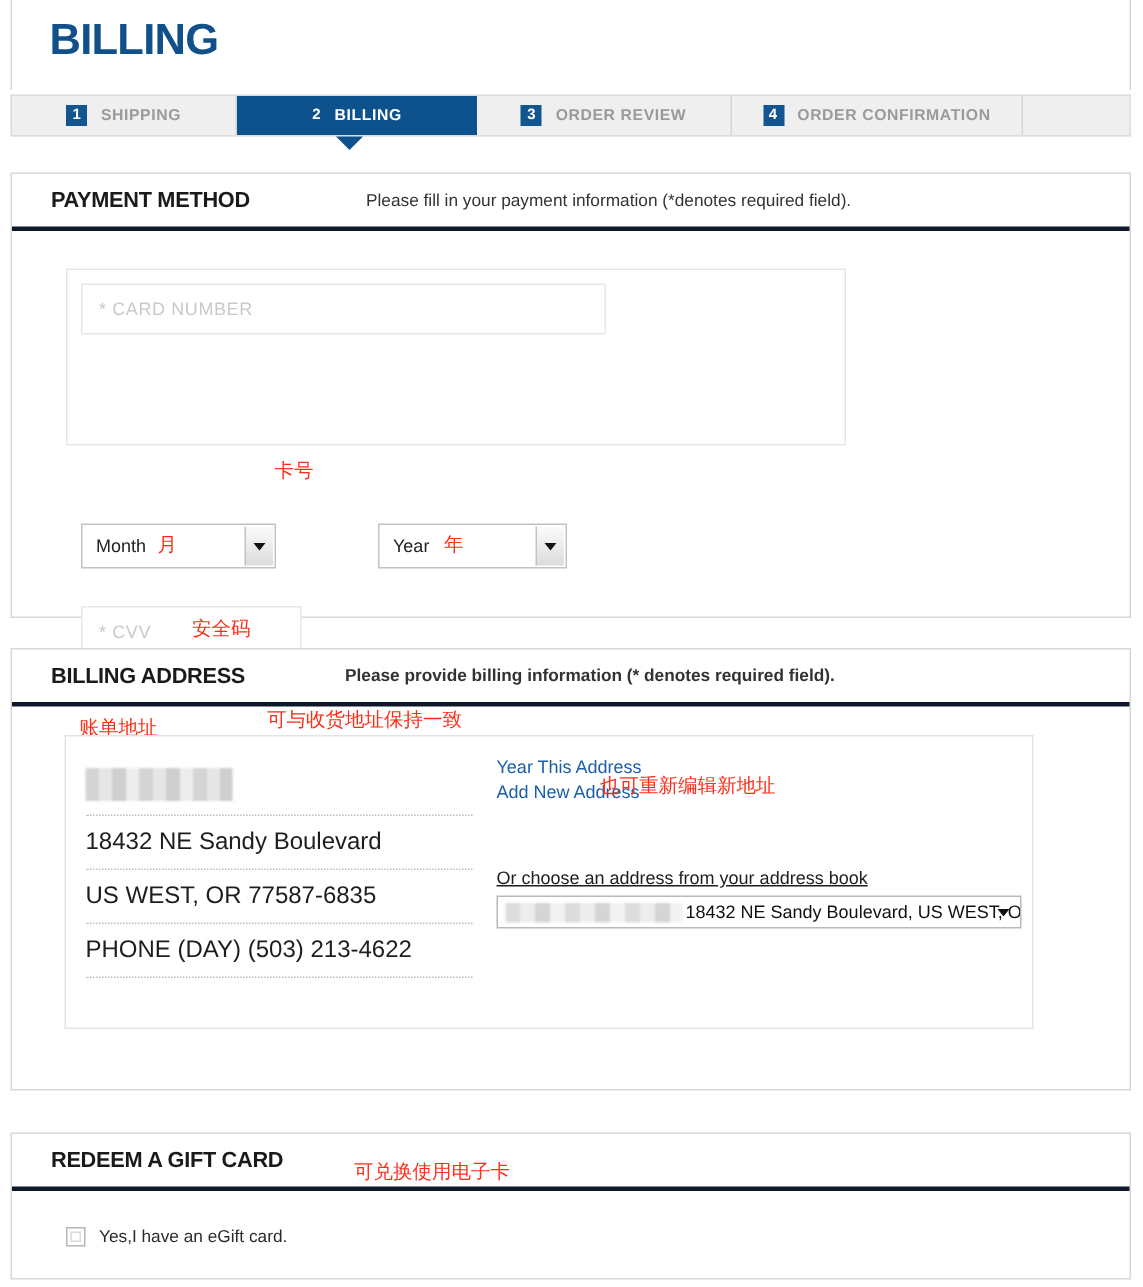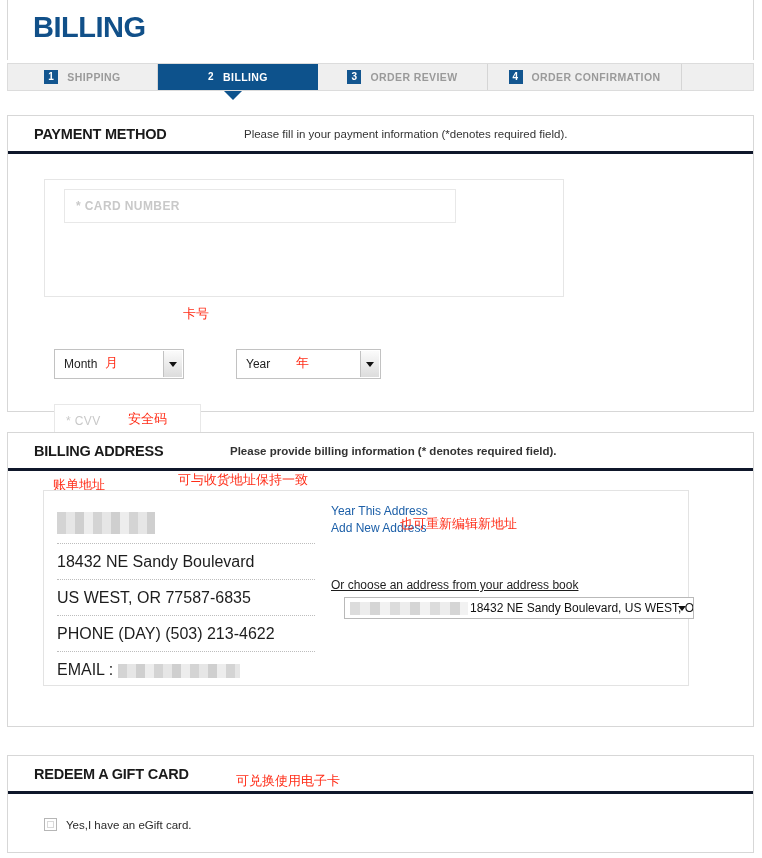--- a/index.html
+++ b/index.html
@@ -84,41 +84,41 @@
   .card-box {
     position: absolute; left: 36px; top: 63px; width: 520px; height: 118px;
     border: 1px solid #e6e6e6; background: #ffffff;
   }
   .inp {
     border: 1px solid #e8e8e8; background: #ffffff; height: 34px;
     font-size: 12px; color: #c9c9c9; padding: 0 11px;
     display: flex; align-items: center; font-family: "Liberation Sans", sans-serif;
     letter-spacing: 0.4px;
   }
-  #card-number { position: absolute; left: 19px; top: 9px; width: 392px; font-weight: bold; }
+  #card-number { position: absolute; left: 9px; top: 9px; width: 350px; }
   #cvv-field { position: absolute; left: 46px; top: 288px; width: 147px; }
 
   .sel-wrap {
     position: absolute; height: 30px; border: 1px solid #c2c2c2; background: #ffffff;
     display: flex; align-items: center;
   }
   .sel-wrap .sel-label {
     padding-left: 9px; font-size: 12px; color: #222222; white-space: nowrap;
   }
   .sel-wrap .sel-btn {
     position: absolute; right: 1px; top: 1px; bottom: 1px; width: 19px;
     background: linear-gradient(#fbfbfb, #dcdcdc); border-left: 1px solid #c2c2c2;
     display: flex; align-items: center; justify-content: center;
   }
   .sel-wrap .sel-btn i {
     width: 0; height: 0; border-left: 4px solid transparent;
     border-right: 4px solid transparent; border-top: 5px solid #111111;
   }
   #month-select { left: 46px; top: 233px; width: 130px; }
-  #year-select { left: 228px; top: 233px; width: 145px; }
+  #year-select { left: 244px; top: 233px; width: 126px; }
 
   .cb {
     display: inline-block; width: 13px; height: 13px;
     border: 1px solid #b6b6b6; background: #ffffff;
     box-shadow: inset 0 0 0 2px #ffffff, inset 0 0 0 3px #d9d9d9;
     vertical-align: middle;
   }
   #save-card-row { position: absolute; left: 45px; top: 338px; display: flex; align-items: center; gap: 10px; }
   #save-card-row .lbl { font-size: 11.5px; color: #2b2b2b; }
 
@@ -152,21 +152,20 @@
   #name-redact { width: 98px; height: 22px; margin: 2px 0 1px 0; }
   #email-redact { width: 122px; }
 
   .addr-actions { position: absolute; left: 287px; top: 12px; }
   .addr-link { display: block; font-size: 12px; color: #1c5fa8; text-decoration: none; line-height: 17px; }
   #addr-book-label { position: absolute; left: 287px; top: 87px; font-size: 12px; color: #1d1d1d; text-decoration: underline; }
   #addr-book-select {
     position: absolute; left: 287px; top: 106px; width: 350px; height: 22px;
     border: 1px solid #b9b9b9; background: #ffffff; display: flex; align-items: center;
     overflow: hidden;
-    margin-left: 13px;
   }
   #addr-book-select .sel-redact {
     width: 118px; height: 13px; margin-left: 5px; flex: none;
     background: repeating-linear-gradient(90deg,
       #dcdcdc 0px, #dcdcdc 10px, #ededed 10px, #ededed 20px,
       #d5d5d5 20px, #d5d5d5 30px, #f2f2f2 30px, #f2f2f2 40px);
     filter: blur(0.7px);
   }
   #addr-book-select .sel-text { font-size: 12px; color: #111111; white-space: nowrap; margin-left: 2px; }
   #addr-book-select .caret {
@@ -274,24 +273,20 @@
     <div class="cn" style="left:170px; top:38px;">可与收货地址保持一致</div>
 
     <div class="addr-box">
       <div class="addr-lines">
         <div class="addr-line">
           <span class="redact" id="name-redact"></span>
         </div>
         <div class="addr-line">18432 NE Sandy Boulevard</div>
         <div class="addr-line">US WEST, OR 77587-6835</div>
         <div class="addr-line">PHONE (DAY) (503) 213-4622</div>
-        <div class="addr-line" style="border-bottom:none;">
-          <span>EMAIL :</span>
-          <span class="redact" id="email-redact"></span>
-        </div>
       </div>
 
       <div class="addr-actions">
         <a class="addr-link" href="#">Year This Address</a>
         <a class="addr-link" href="#">Add New Address</a>
       </div>
 
       <div id="addr-book-label">Or choose an address from your address book</div>
 
       <div id="addr-book-select">

